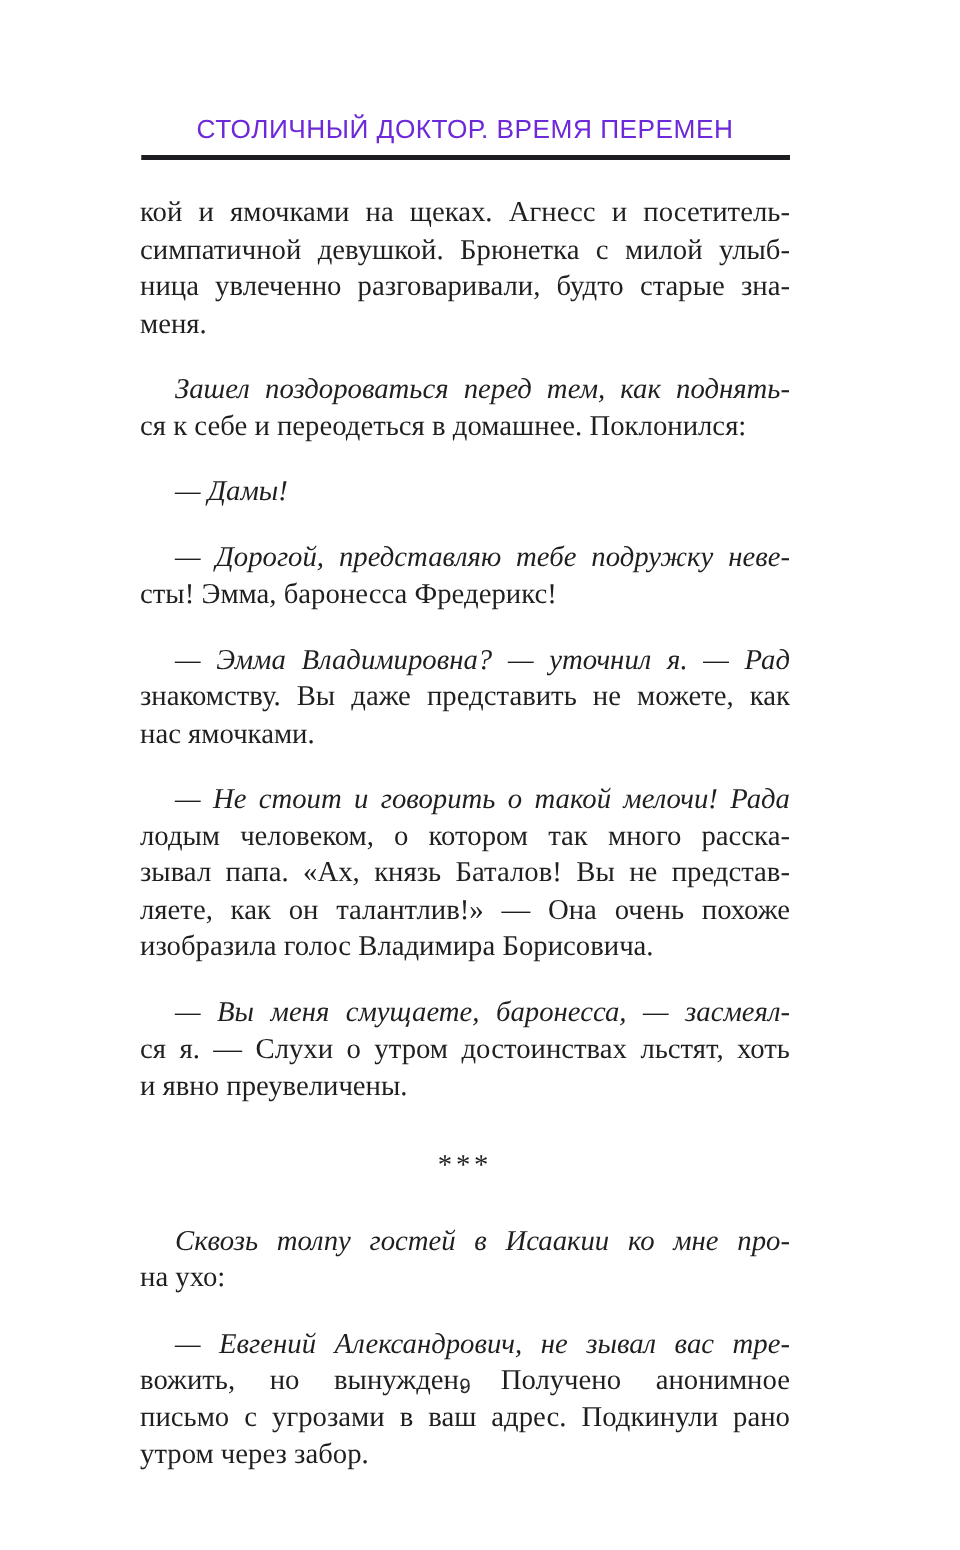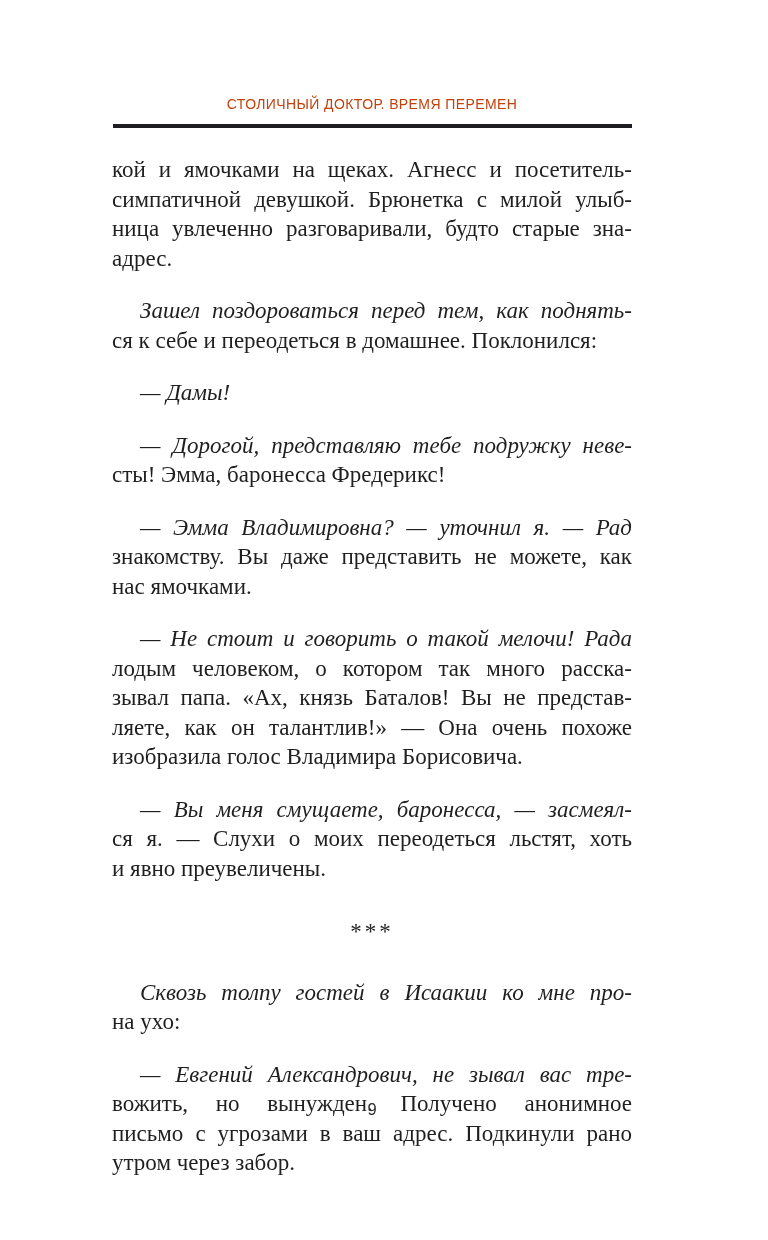--- a/index.html
+++ b/index.html
@@ -14,24 +14,24 @@
     background: #ffffff;
     overflow: hidden;
   }
   .running-title {
     position: absolute;
     top: 95px;
     left: 112px;
     width: 520px;
     text-align: center;
     font-family: "Liberation Sans", sans-serif;
-    font-size: 14px;
+    font-size: 21px;
     line-height: 18px;
     letter-spacing: 0.4px;
-    color: #c2410c;
+    color: #6d28d9;
     white-space: nowrap;
   }
   .header-rule {
     position: absolute;
     top: 124px;
     left: 113px;
     width: 519px;
     height: 3.5px;
     background: #1e1e22;
   }
@@ -80,21 +80,21 @@
   <div class="running-title">СТОЛИЧНЫЙ ДОКТОР. ВРЕМЯ ПЕРЕМЕН</div>
   <div class="header-rule"></div>
 
   <div class="page-text">
 
     <p class="para">
       </p>
       <div class="line">кой и ямочками на щеках. Агнесс и посетитель-</div>
       <div class="line">симпатичной девушкой. Брюнетка с милой улыб-</div>
       <div class="line">ница увлеченно разговаривали, будто старые зна-</div>
-      <div class="line end">адрес.</div>
+      <div class="line end">меня.</div>
     <p></p>
 
     <p class="para">
       </p>
       <div class="line indent">Зашел поздороваться перед тем, как поднять-</div>
       <div class="line end">ся к себе и переодеться в домашнее. Поклонился:</div>
     <p></p>
 
     <p class="para">
       </p>
@@ -119,21 +119,21 @@
       <div class="line indent">— Не стоит и говорить о такой мелочи! Рада</div>
       <div class="line">лодым человеком, о котором так много расска-</div>
       <div class="line">зывал папа. «Ах, князь Баталов! Вы не представ-</div>
       <div class="line">ляете, как он талантлив!» — Она очень похоже</div>
       <div class="line end">изобразила голос Владимира Борисовича.</div>
     <p></p>
 
     <p class="para">
       </p>
       <div class="line indent">— Вы меня смущаете, баронесса, — засмеял-</div>
-      <div class="line">ся я. — Слухи о моих переодеться льстят, хоть</div>
+      <div class="line">ся я. — Слухи о утром достоинствах льстят, хоть</div>
       <div class="line end">и явно преувеличены.</div>
     <p></p>
 
     <div class="separator">***</div>
 
     <p class="para">
       </p>
       <div class="line indent">Сквозь толпу гостей в Исаакии ко мне про-</div>
       <div class="line end">на ухо:</div>
     <p></p>

